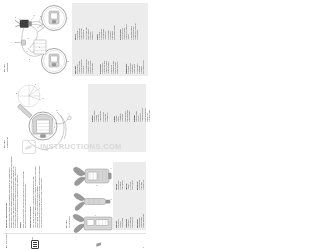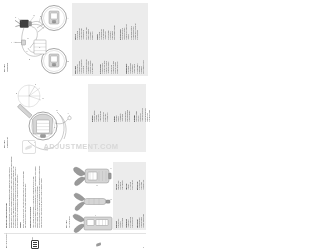--- a/index.html
+++ b/index.html
@@ -240,21 +240,21 @@
     <div class="ln" style="left:2.1px;top:0;">1  Dima di foratura</div>
     <div class="ln" style="left:4.2px;top:0;">2  Tassello</div>
     <div class="ln" style="left:6.3px;top:0;">3  Piastra base</div>
     <div class="ln" style="left:8.4px;top:0;">4  Anello di regolazione</div>
     <div class="ln" style="left:10.5px;top:0;">5  Lente di rilevamento</div>
     <div class="ln" style="left:12.6px;top:0;">6  Entrata cavo</div>
     <div class="ln" style="left:14.7px;top:0;">7  Vite di bloccaggio</div>
   </div>
 
   <div class="wm-badge"></div>
-  <div class="watermark">ADJUSTMENT.COM</div>
+  <div class="watermark">INSTRUCTIONS.COM</div>
 
   <div class="panel" style="left:113px;top:162px;width:33px;height:68px;"></div>
 
   <div class="tcol" style="left:6px;top:228px;">
     <div class="ln hd" style="left:0;top:0;">IMPORTANT SAFETY INSTRUCTIONS</div>
     <div class="ln" style="left:2.6px;top:0;">Read these instructions completely before installing the product and keep them for future reference.</div>
     <div class="ln" style="left:4.7px;top:0;">Installation must be carried out by a qualified electrician in accordance with the applicable national wiring regulations.</div>
     <div class="ln" style="left:6.8px;top:0;">Disconnect the mains supply and secure it against being switched on again before starting any work.</div>
     <div class="ln" style="left:8.9px;top:0;">Do not install the unit on a vibrating surface or in an area exposed to direct sunlight or heat sources.</div>
     <div class="ln" style="left:11px;top:0;">The device must not be covered or painted; this will impair the detection characteristics.</div>

